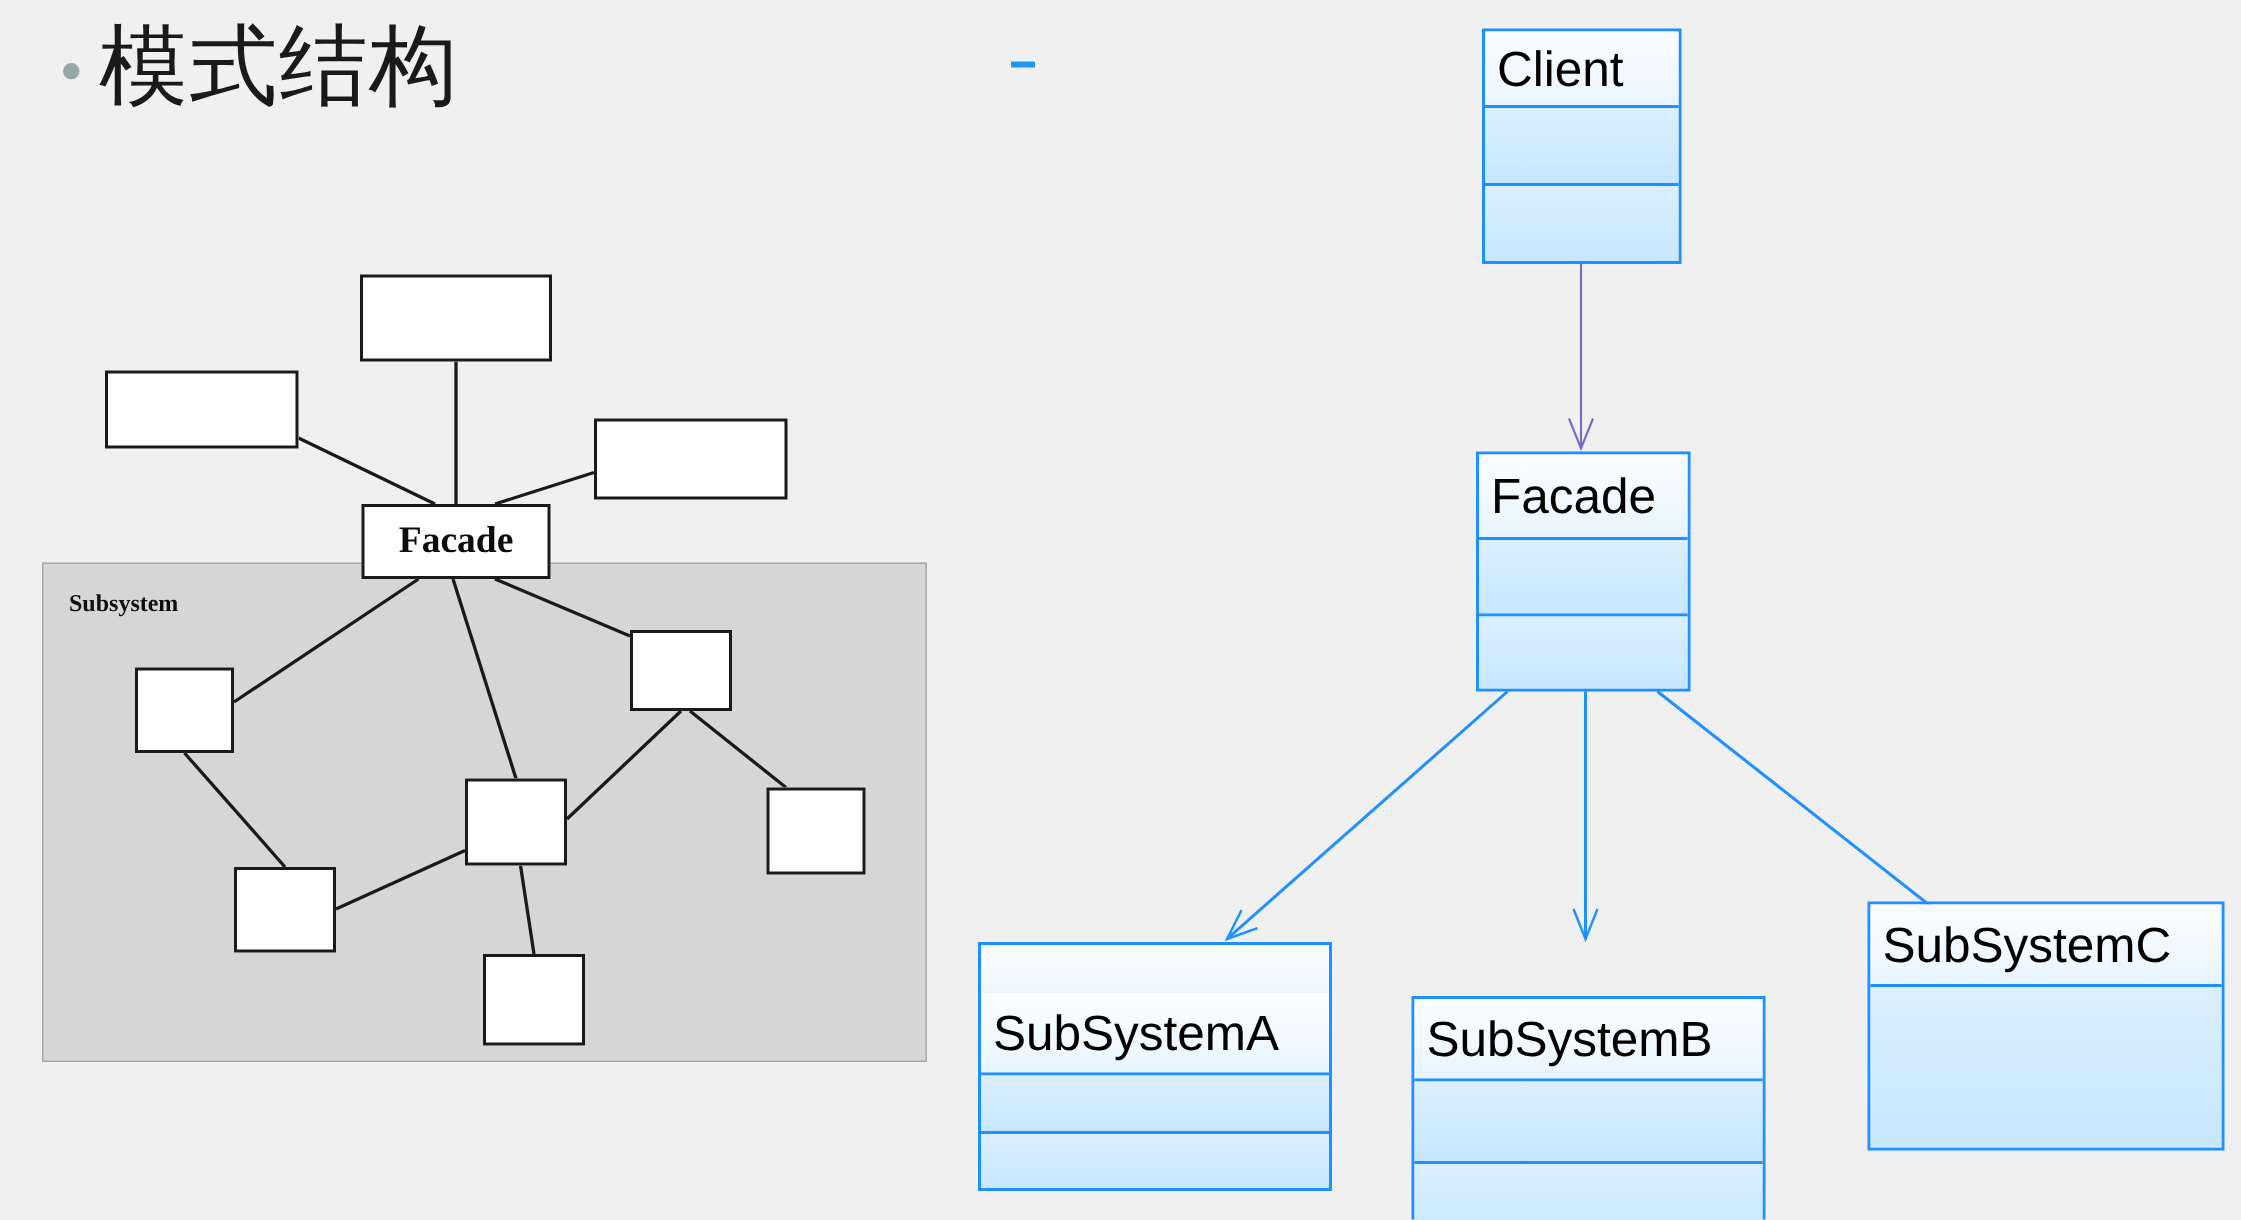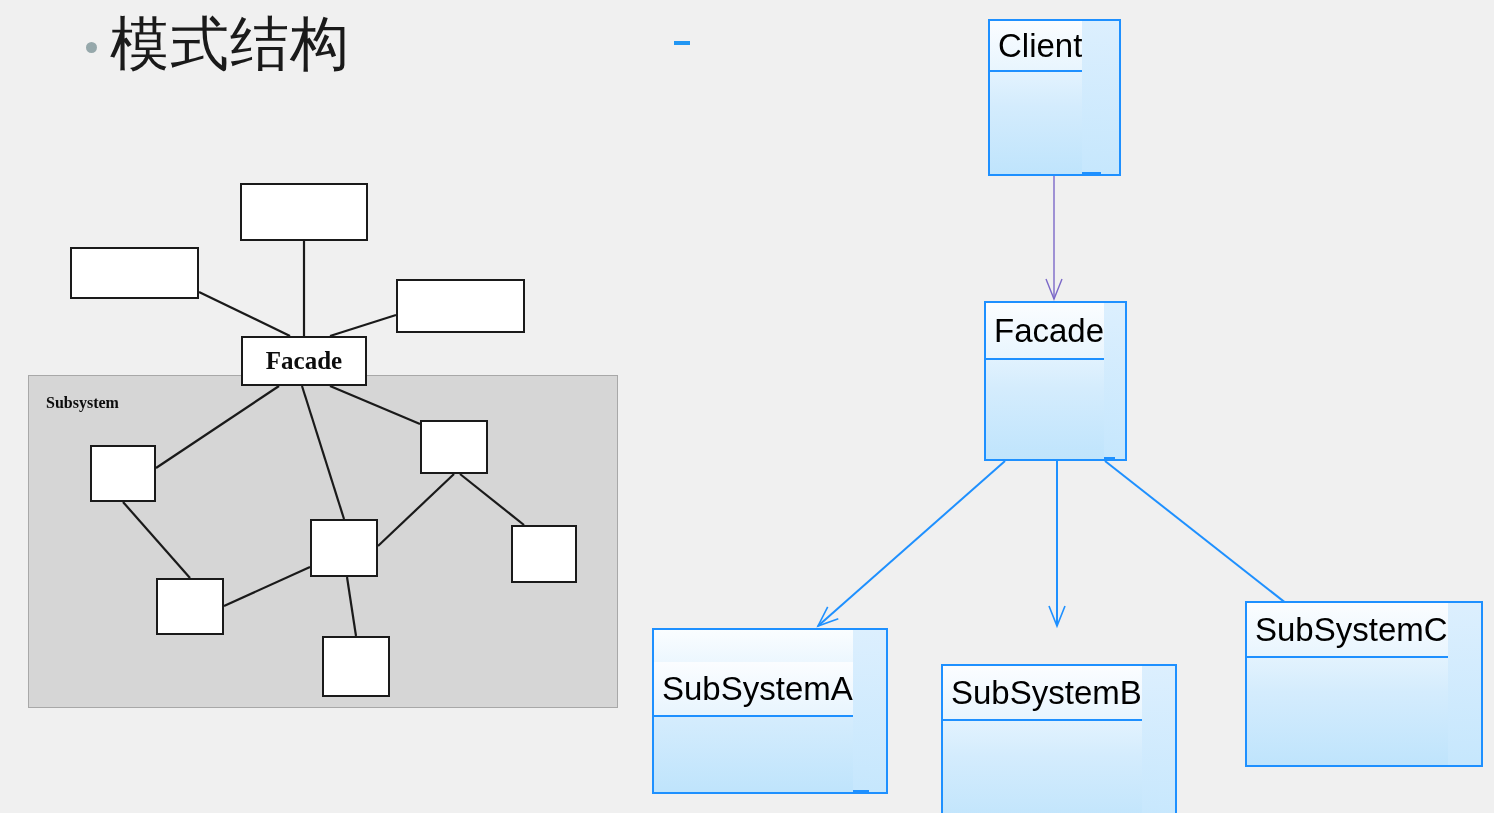--- a/index.html
+++ b/index.html
@@ -15,21 +15,20 @@
     font-family: "Liberation Sans", sans-serif;
   }
 
   
   #slide-title-row {
     position: absolute;
     left: 0px;
     top: 0px;
     width: 700px;
     height: 100px;
-    margin-left: 44px;
   }
   #title-bullet {
     position: absolute;
     left: 42px;
     top: 42px;
     width: 11px;
     height: 11px;
     border-radius: 50%;
     background: #96a8ab;
   }
@@ -127,21 +126,21 @@
     width: 854px;
     height: 813px;
     pointer-events: none;
   }
   .uml-class {
     position: absolute;
     border: 2px solid #1e90ff;
     box-sizing: border-box;
     background: linear-gradient(to bottom, #fafdff 0%, #d4ecfd 55%, #bfe4fc 100%);
     display: flex;
-    flex-direction: row;
+    flex-direction: column;
   }
   .uml-title {
     box-sizing: border-box;
     border-bottom: 2px solid #1e90ff;
     background: linear-gradient(to bottom, #fbfdff 0%, #e8f5fe 100%);
     display: flex;
     align-items: center;
     padding-left: 8px;
     font-family: "Liberation Sans", "DejaVu Sans", sans-serif;
     font-size: 33px;

